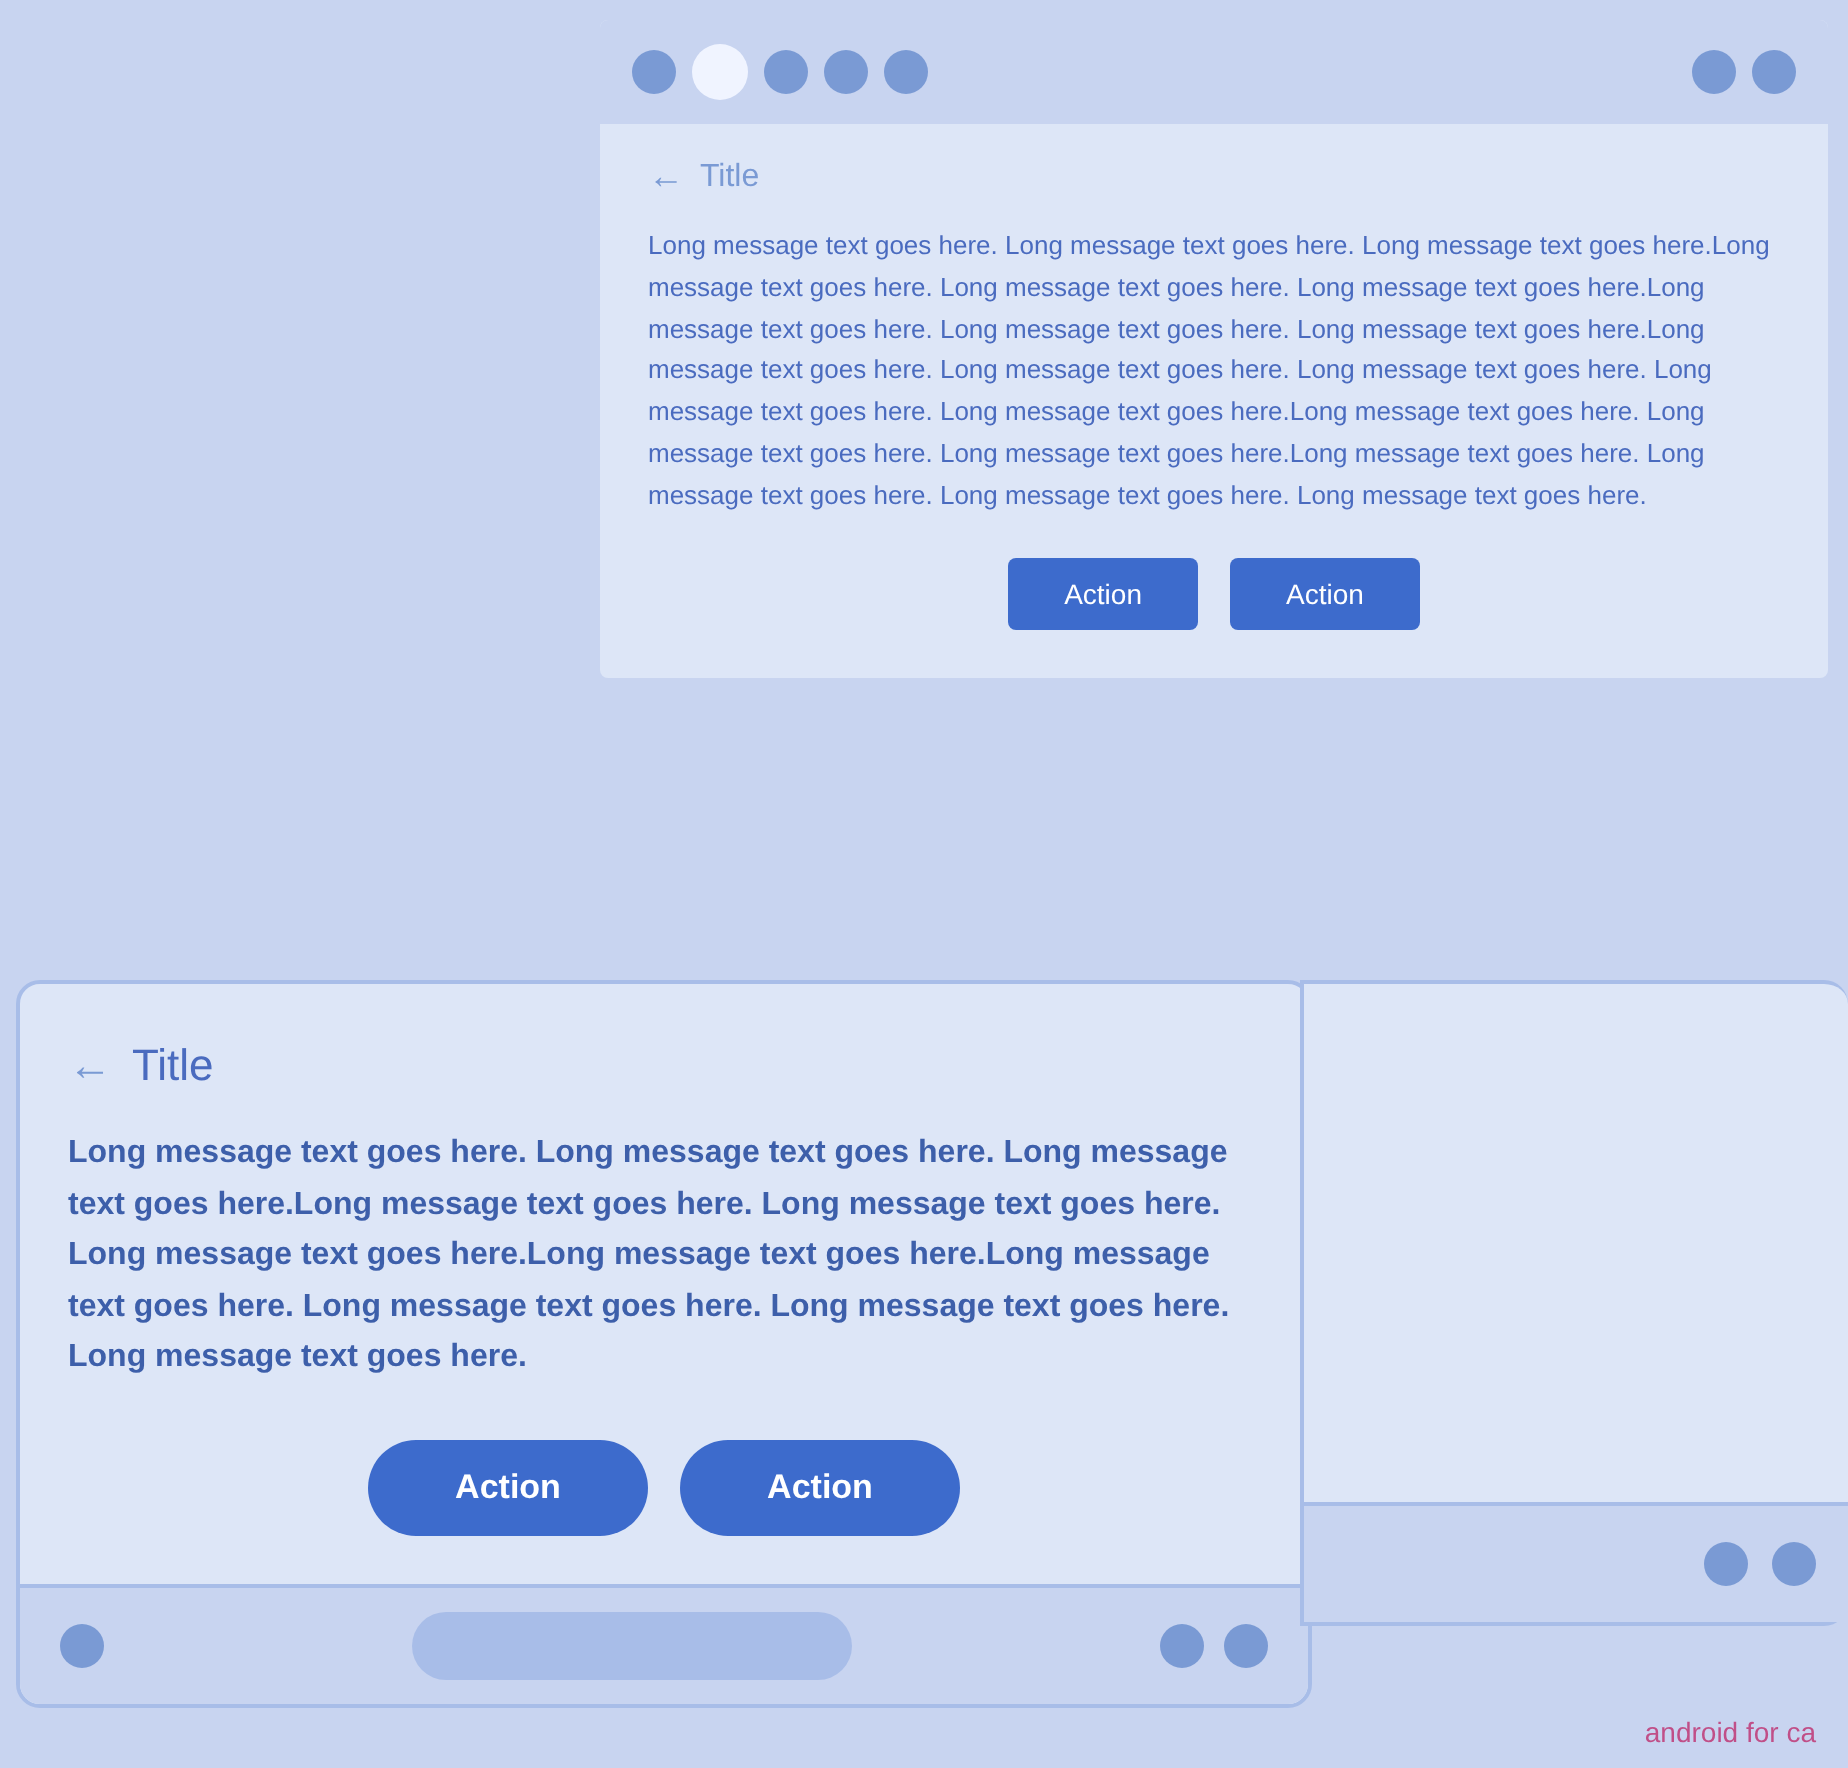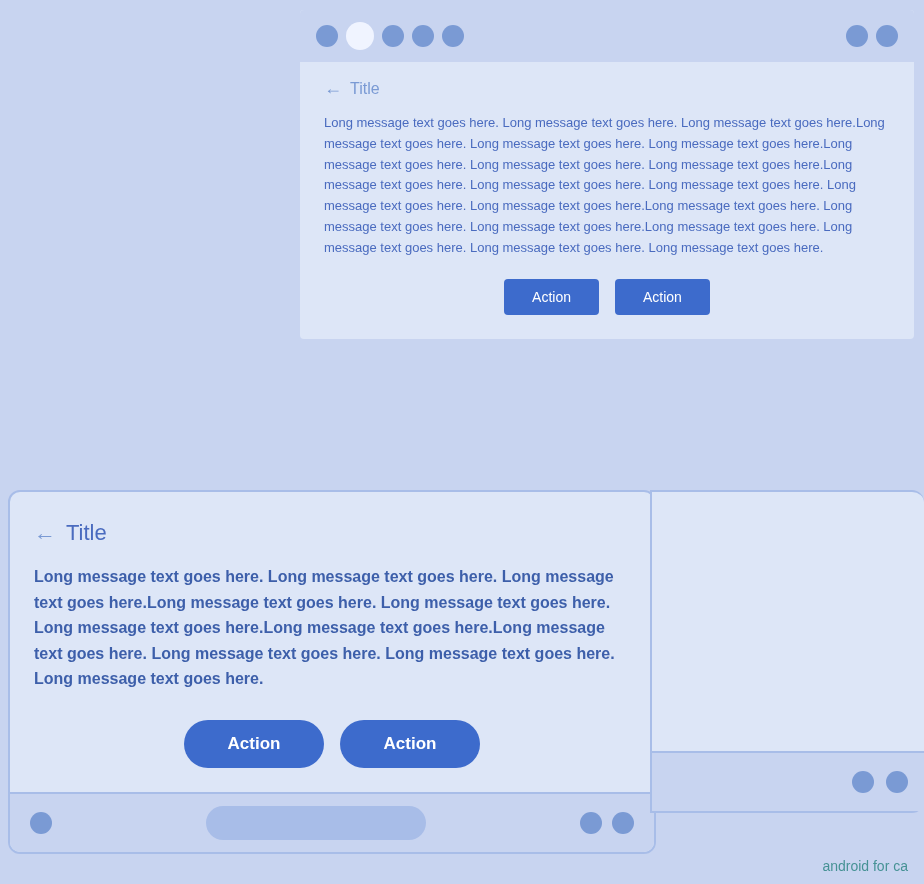--- a/index.html
+++ b/index.html
@@ -197,21 +197,21 @@
       padding: 0 16px;
       gap: 12px;
       border-top: 2px solid #a8bde8;
     }
 
     
     .watermark {
       position: absolute;
       bottom: 10px;
       right: 16px;
-      color: #0f766e;
+      color: #be185d;
       font-size: 14px;
       font-weight: 500;
       opacity: 0.7;
     }
   </style>
 </head>
 <body>
 
 <div class="top-card">
   <div class="top-nav-bar">

